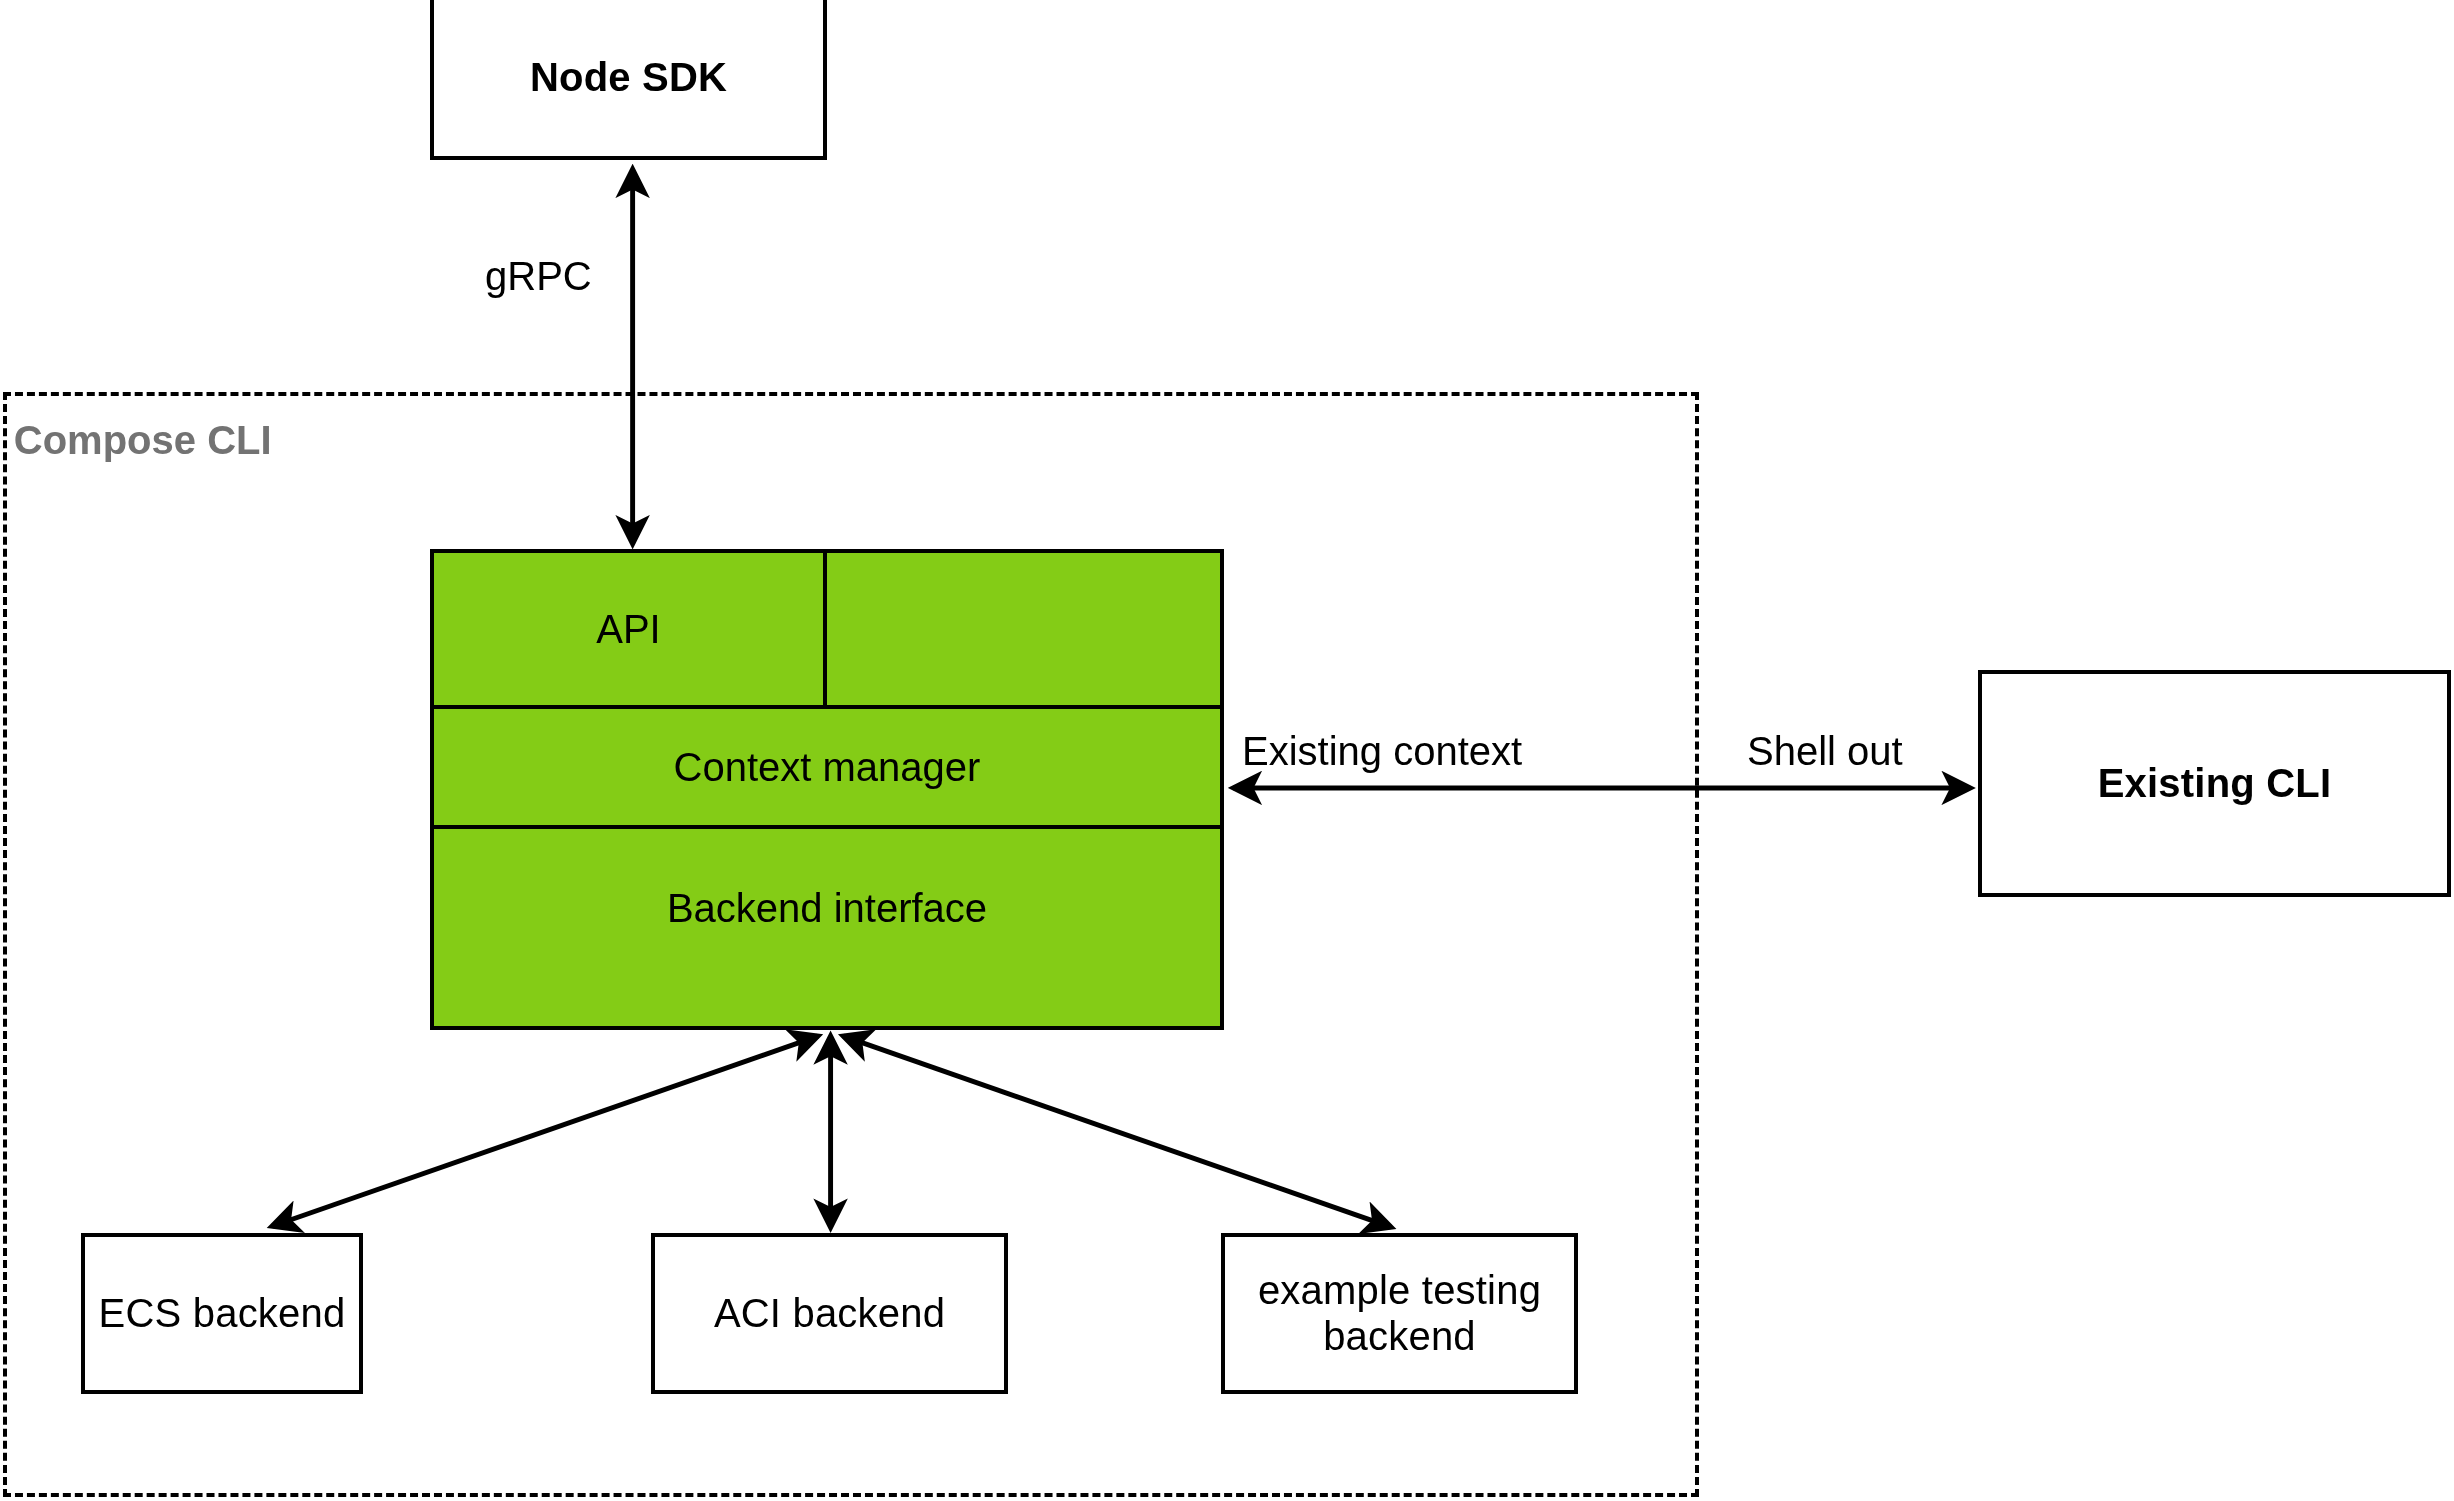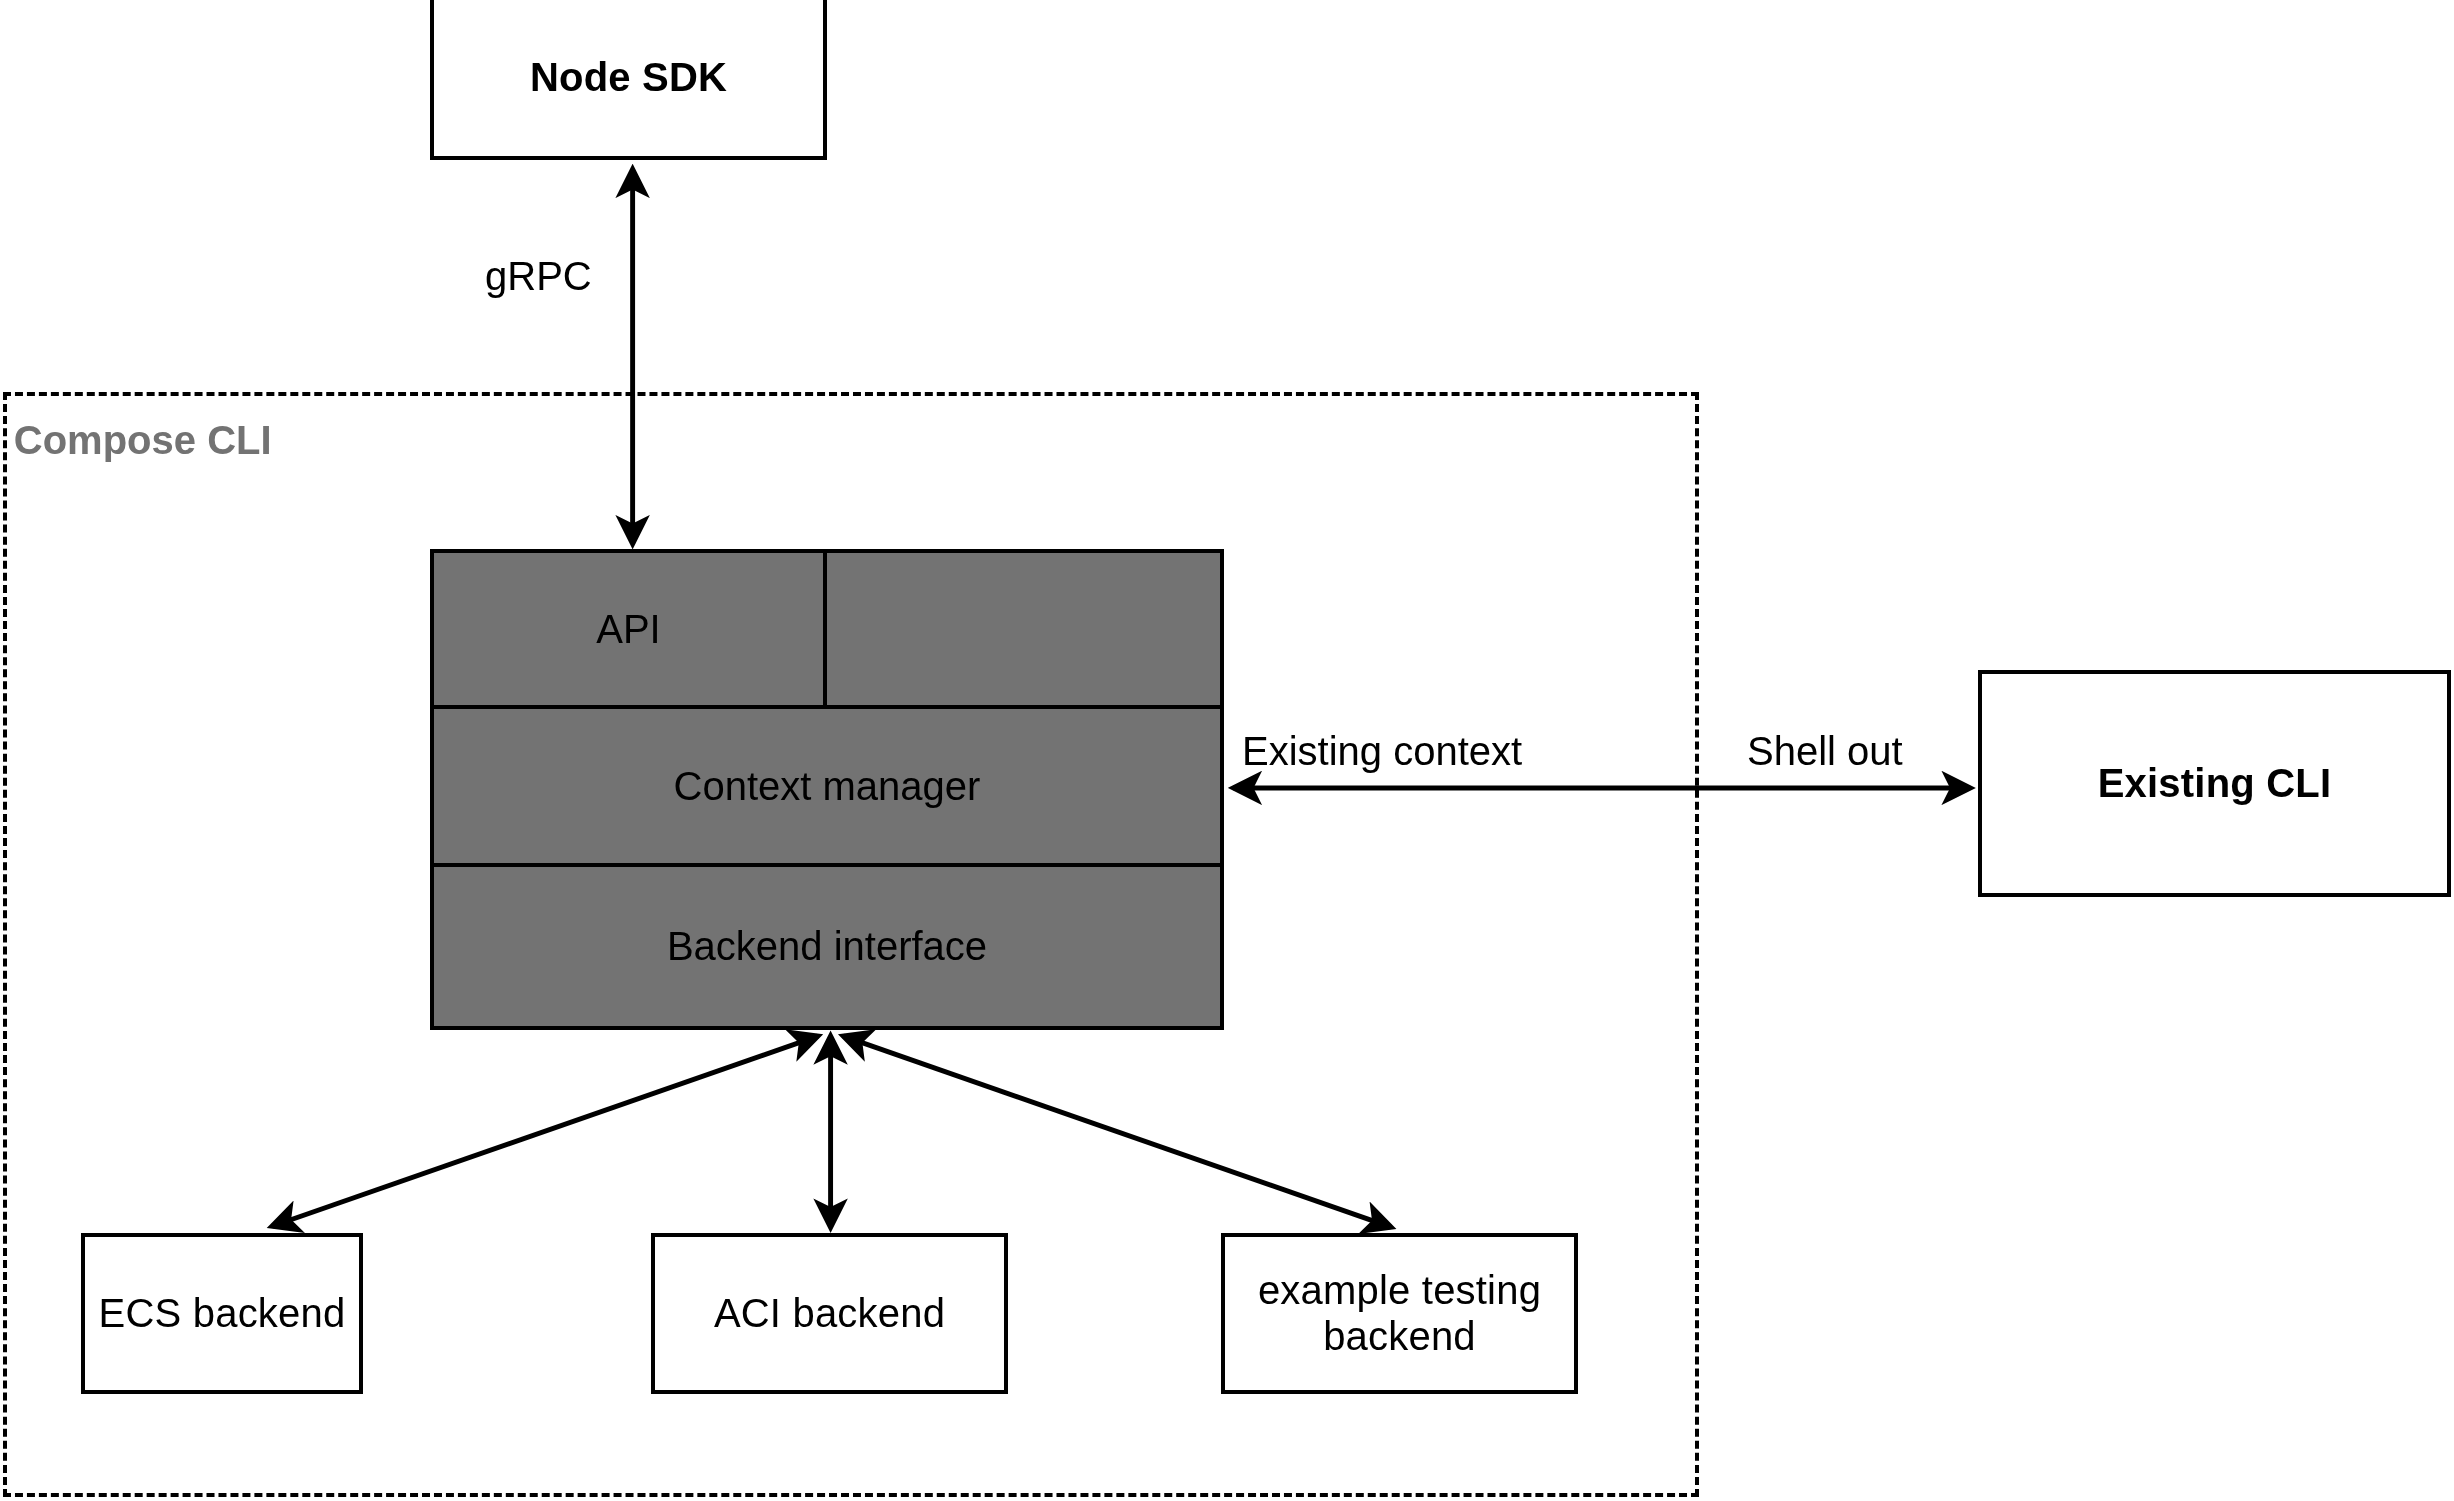--- a/index.html
+++ b/index.html
@@ -43,21 +43,21 @@
     letter-spacing: 0.2px;
     white-space: pre-line;
   }
   .node-label.bold {
     font-weight: bold;
   }
   .stack {
     position: absolute;
     box-sizing: border-box;
     border: 4.9px solid #000000;
-    background: #737373;
+    background: #84cc16;
   }
   .stack-row {
     box-sizing: border-box;
     display: flex;
     width: 100%;
   }
   .stack-cell {
     box-sizing: border-box;
     display: flex;
     align-items: center;
@@ -134,21 +134,21 @@
   <div class="edge-label" style="left:485px; top:254px;">gRPC</div>
 
   <div class="stack" style="left:430px; top:549px; width:794px; height:481px;">
 
     <div class="stack-row divider-bottom" style="height:156px;">
       <div class="stack-cell divider-right" style="width:50%; height:100%;">
         <span>API</span>
       </div>
     </div>
 
-    <div class="stack-row divider-bottom" style="height:158px;">
+    <div class="stack-row divider-bottom" style="height:120px;">
       <div class="stack-cell" style="width:100%; height:100%;">
         <span>Context manager</span>
       </div>
     </div>
 
     <div class="stack-row" style="height:158px;">
       <div class="stack-cell" style="width:100%; height:100%;">
         <span>Backend interface</span>
       </div>
     </div>

